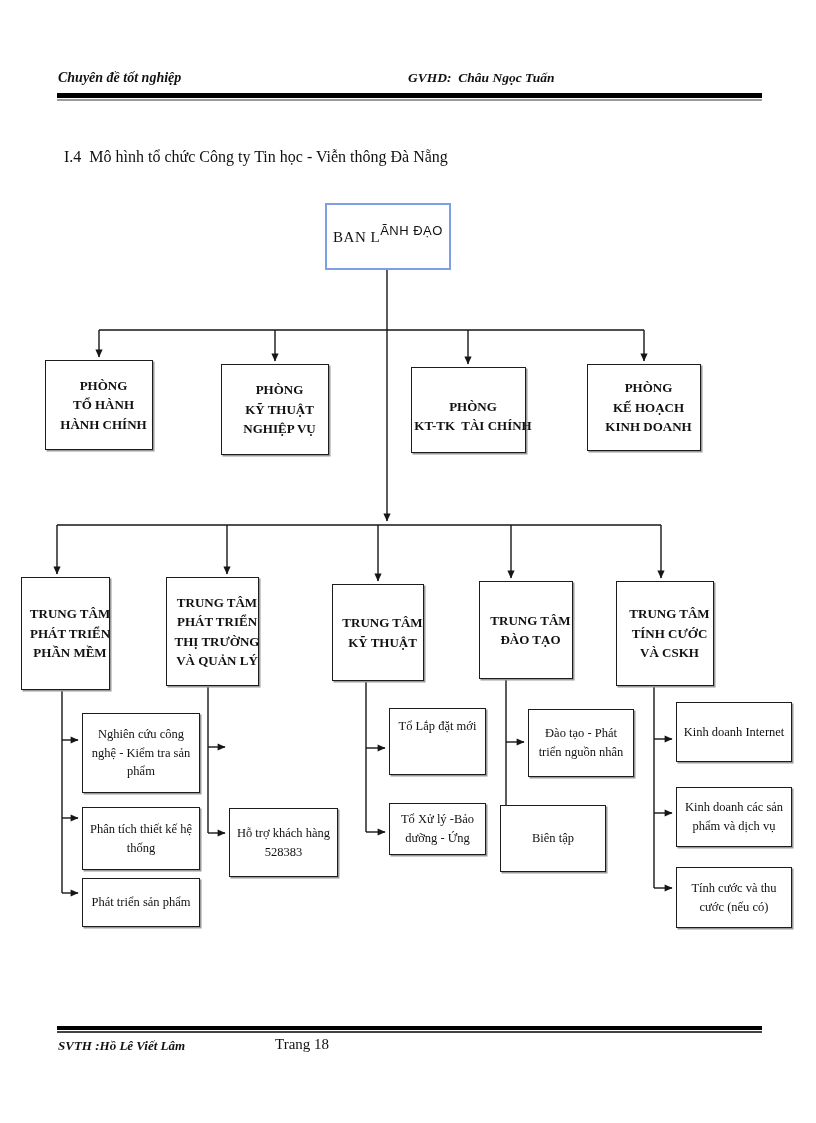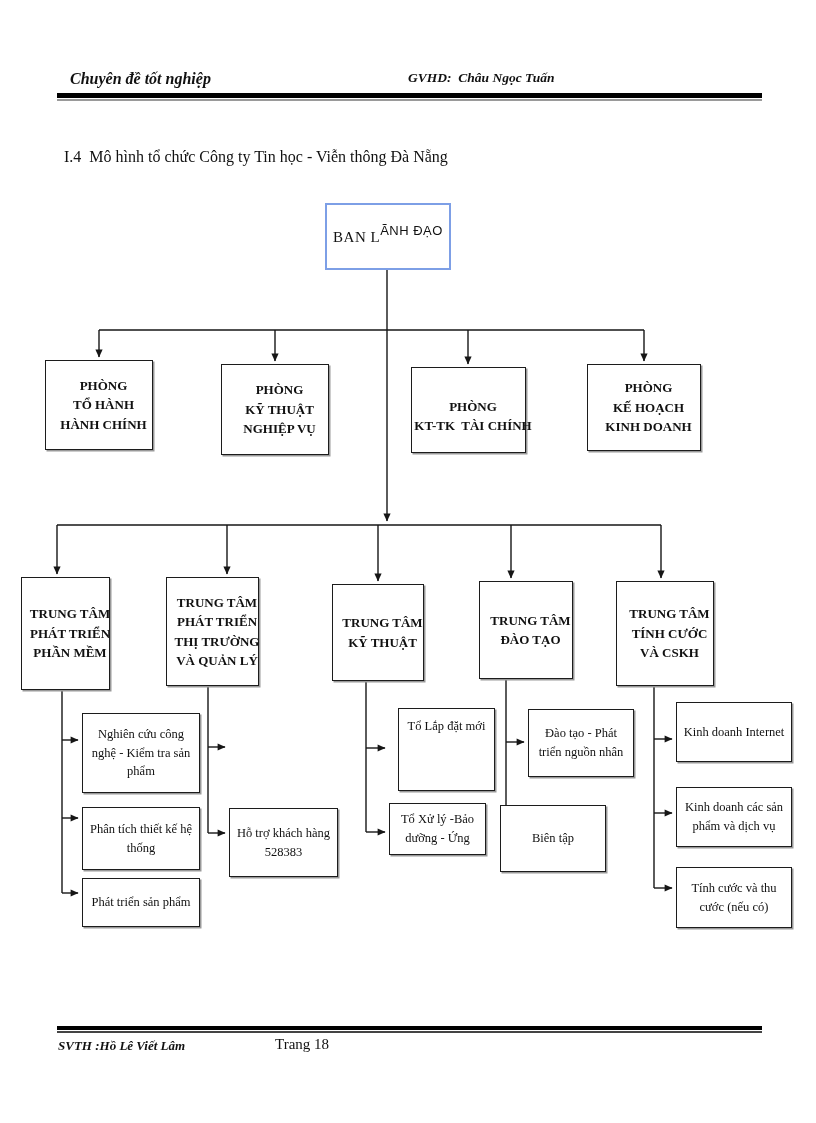--- a/index.html
+++ b/index.html
@@ -1,21 +1,21 @@
 <!DOCTYPE html>
 <html><head>
 <meta charset="utf-8">
 <style>
   html,body{margin:0;padding:0;background:#e8e8e8;}
   .page{
     position:relative;width:816px;height:1123px;margin:0 auto;background:#ffffff;
     font-family:"Liberation Serif","DejaVu Serif",serif;color:#111;overflow:hidden;
   }
   
-  .hdr-left{position:absolute;left:70px;top:70px;font-style:italic;font-weight:700;font-size:16px;white-space:pre;}
+  .hdr-left{position:absolute;left:58px;top:70px;font-style:italic;font-weight:700;font-size:14px;white-space:pre;}
   .hdr-right{position:absolute;left:408px;top:70px;font-style:italic;font-weight:700;font-size:13.5px;white-space:pre;}
   .hdr-rule{position:absolute;left:57px;top:93px;width:705px;}
   .rule-thick{height:5px;background:#000;}
   .rule-thin{height:2px;background:#9a9a9a;margin-top:1px;}
   .ftr-rule{position:absolute;left:57px;top:1026px;width:705px;}
   .ftr-rule .rule-thick{height:4px;}
   .ftr-rule .rule-thin{height:2px;background:#444;margin-top:1px;}
   .ftr-left{position:absolute;left:58px;top:1038px;font-style:italic;font-weight:700;font-size:13px;white-space:pre;}
   .ftr-page{position:absolute;left:275px;top:1036px;font-size:15px;white-space:pre;}
   
@@ -147,21 +147,21 @@
     <span>Phân tích thiết kế hệ thống</span>
   </div>
   <div class="box leaf" style="left:82px;top:878px;width:118px;height:49px;">
     <span>Phát triển sản phẩm</span>
   </div>
 
   <div class="box leaf" style="left:229px;top:808px;width:109px;height:69px;">
     <span>Hỗ trợ khách hàng 528383</span>
   </div>
 
-  <div class="box leaf top-align" style="left:398px;top:708px;width:97px;height:83px;">
+  <div class="box leaf top-align" style="left:389px;top:708px;width:97px;height:67px;">
     <span>Tổ Lắp đặt mới</span>
   </div>
   <div class="box leaf" style="left:389px;top:803px;width:97px;height:52px;">
     <span>Tổ Xử lý -Bảo dưỡng - Ứng</span>
   </div>
 
   <div class="box leaf" style="left:528px;top:709px;width:106px;height:68px;">
     <span>Đào tạo - Phát triển nguồn nhân</span>
   </div>
   <div class="box leaf" style="left:500px;top:805px;width:106px;height:67px;">

